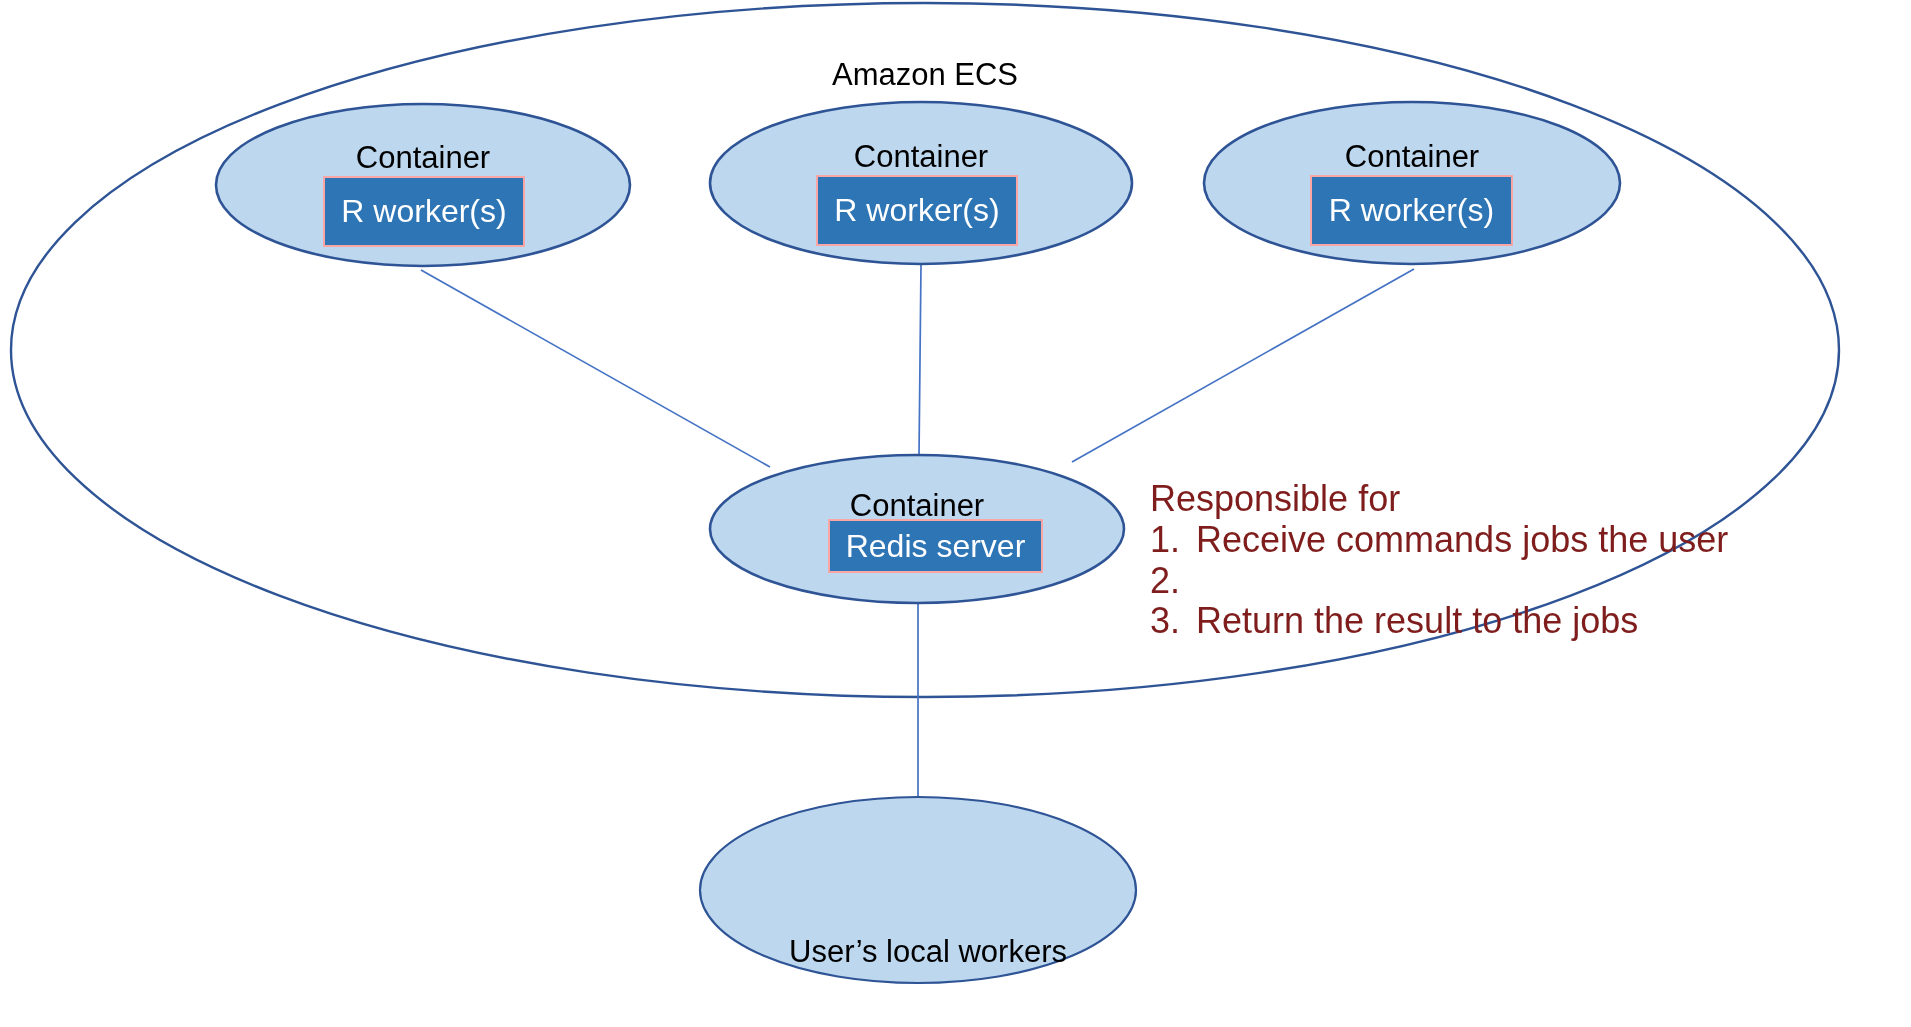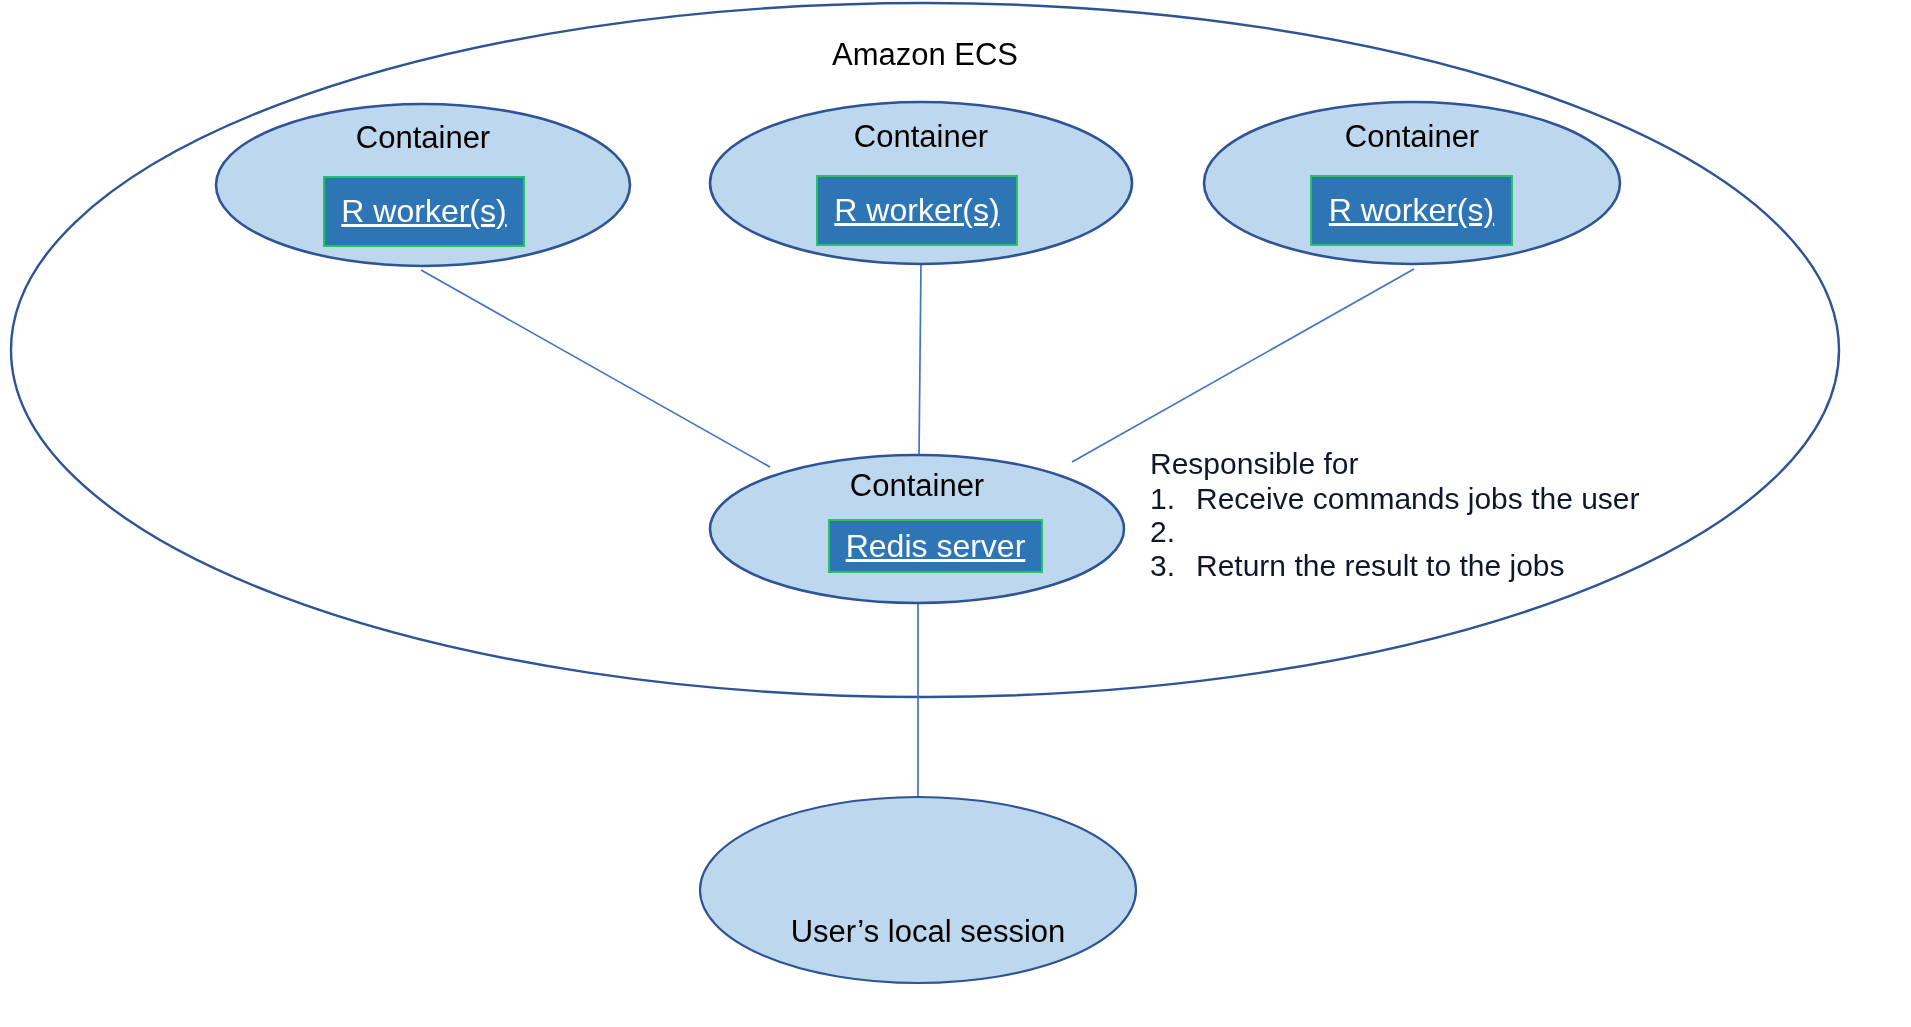--- a/index.html
+++ b/index.html
@@ -27,39 +27,40 @@
     display: block;
   }
   .shape-label {
     position: absolute;
     text-align: center;
     color: #000000;
     font-size: 31px;
     line-height: 1.1;
     white-space: nowrap;
     pointer-events: none;
+    margin-top: 20px;
   }
   .node-box {
     position: absolute;
     background: #2E75B6;
-    border: 2px solid #22c55e;
+    border: 2px solid #fca5a5;
     color: #ffffff;
     font-size: 32px;
     display: flex;
     align-items: center;
     justify-content: center;
     box-sizing: border-box;
     white-space: nowrap;
-    text-decoration: underline;
   }
   .callout {
     position: absolute;
-    color: #0f172a;
-    font-size: 30px;
+    color: #7f1d1d;
+    font-size: 36px;
     line-height: 1.12;
+    margin-top: 32px;
   }
   .callout-title {
     margin: 0 0 1px 0;
     white-space: nowrap;
   }
   .callout-list {
     margin: 0;
     padding: 0;
     list-style: none;
   }
@@ -107,21 +108,21 @@
 
   <div class="shape-label" style="left:791px; top:120px; width:260px;">Container</div>
   <div class="node-box" style="left:816px; top:175px; width:202px; height:71px;">R worker(s)</div>
 
   <div class="shape-label" style="left:1282px; top:120px; width:260px;">Container</div>
   <div class="node-box" style="left:1310px; top:175px; width:203px; height:71px;">R worker(s)</div>
 
   <div class="shape-label" style="left:787px; top:469px; width:260px;">Container</div>
   <div class="node-box" style="left:828px; top:519px; width:215px; height:54px;">Redis server</div>
 
-  <div class="shape-label" style="left:688px; top:915px; width:480px;">User’s local session</div>
+  <div class="shape-label" style="left:688px; top:915px; width:480px;">User’s local workers</div>
 
   <div class="callout" style="left:1150px; top:447px;">
     <div class="callout-title">Responsible for</div>
     <ol class="callout-list">
       <li>
         <span class="callout-num">1.</span>
         <span>Receive commands jobs the user</span>
       </li>
       <li>
         <span class="callout-num">2.</span>

